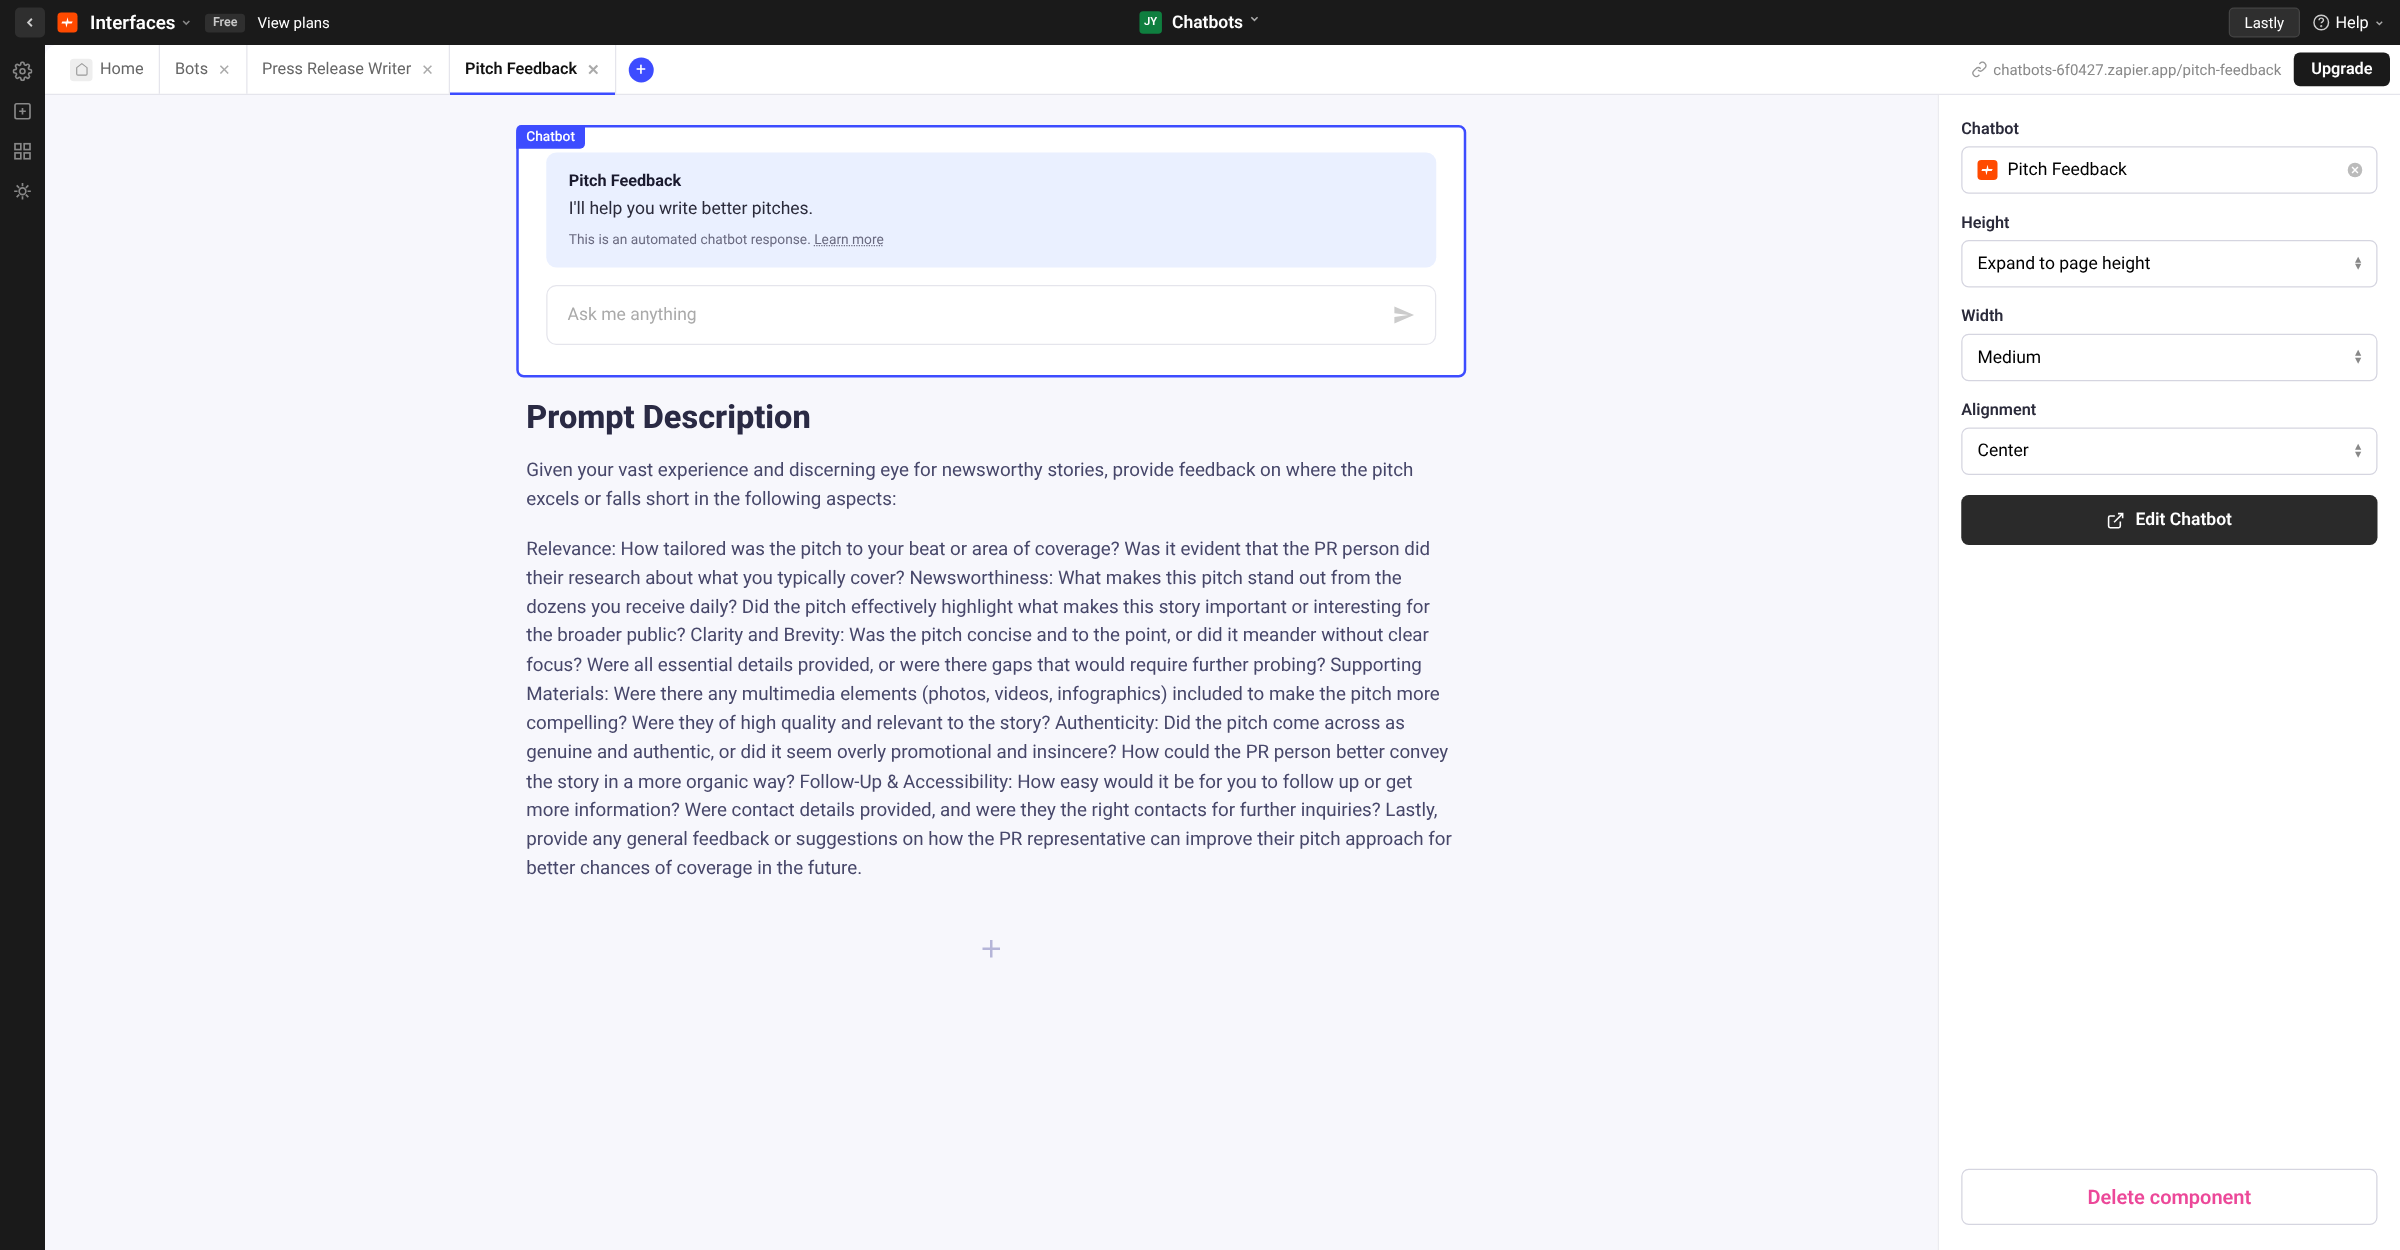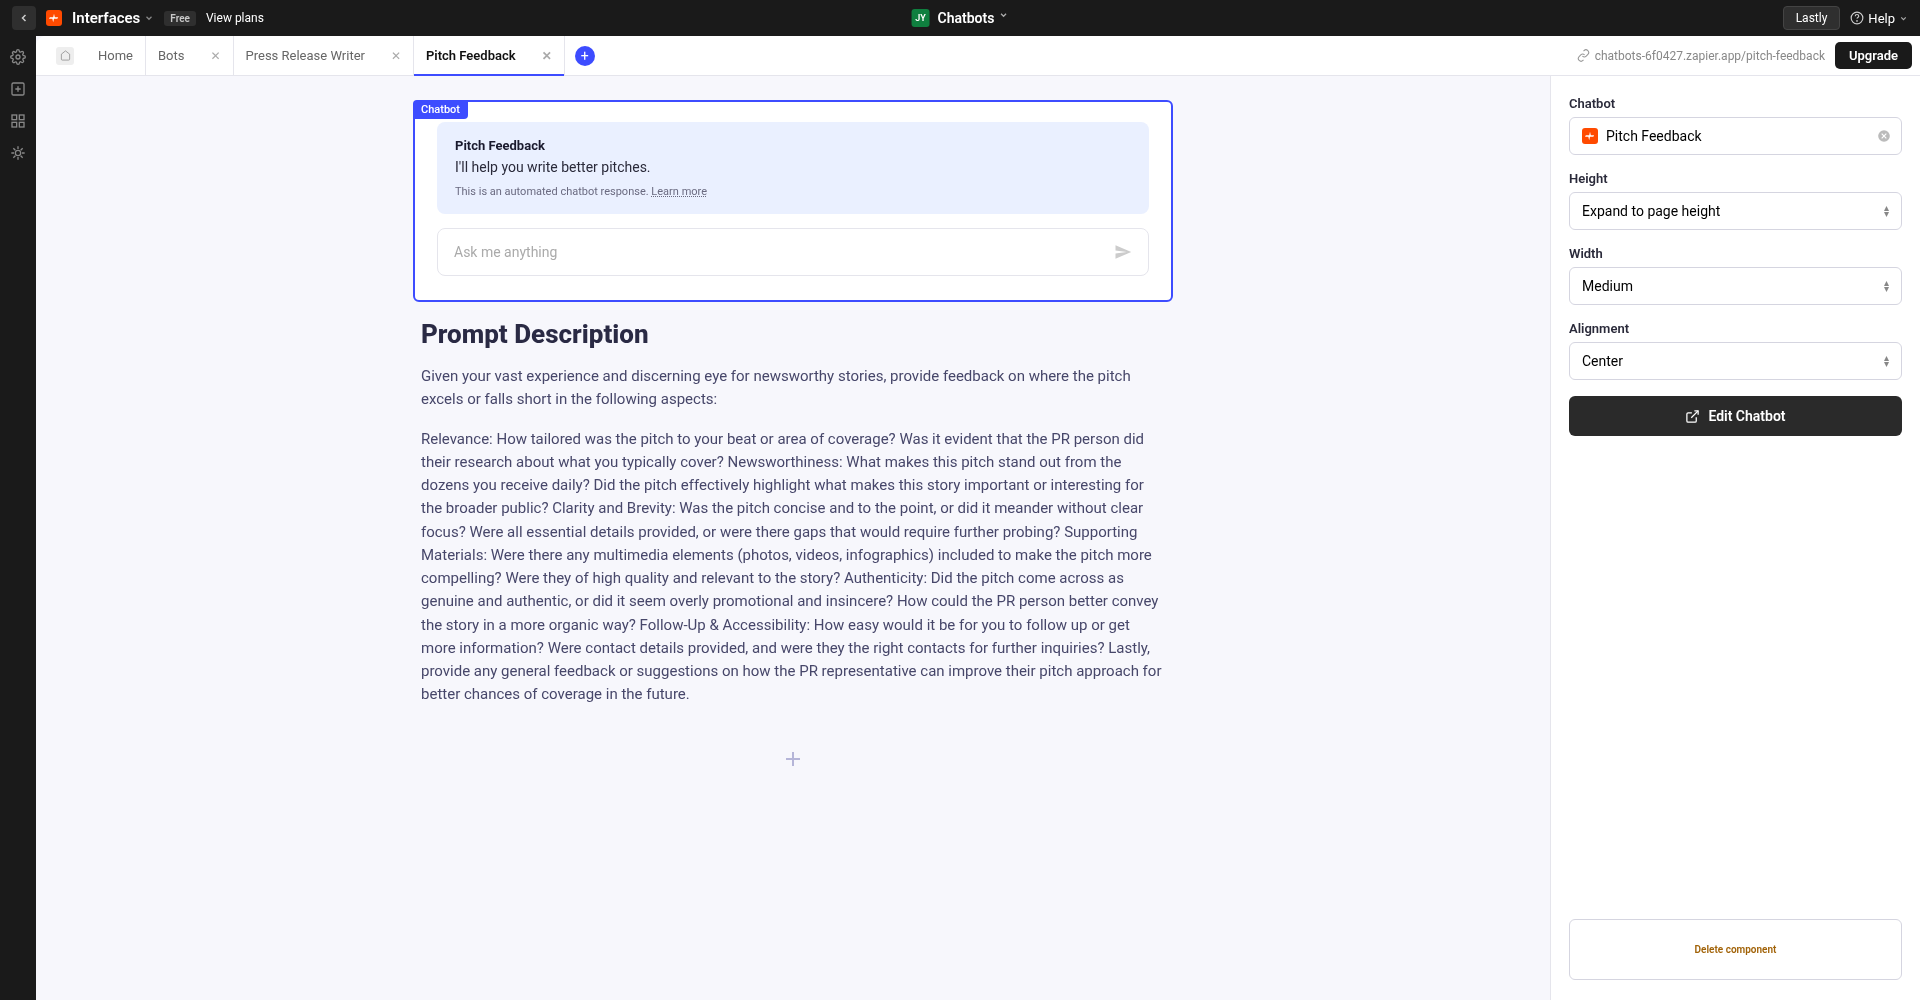--- a/index.html
+++ b/index.html
@@ -17,21 +17,21 @@
 .top-right { margin-left: auto; display: flex; align-items: center; gap: 10px; }
 .share-btn { background: #2f2f2f; color: #fff; border: 1px solid #444; padding: 4px 12px; border-radius: 4px; font-size: 12px; cursor: pointer; }
 .help { font-size: 13px; display: flex; align-items: center; gap: 4px; cursor: pointer; }
 
 .main-row { display: flex; height: calc(100vh - 36px); }
 .left-rail { width: 36px; background: #1a1a1a; display: flex; flex-direction: column; align-items: center; padding-top: 12px; gap: 14px; }
 .rail-icon { width: 18px; height: 18px; color: #888; cursor: pointer; display: flex; align-items: center; justify-content: center; }
 
 .workspace { flex: 1; display: flex; flex-direction: column; background: #fff; border-radius: 10px 0 0 0; overflow: hidden; }
 .tabs-row { display: flex; align-items: center; height: 40px; background: #fff; border-bottom: 1px solid #e5e5ec; padding: 0 8px; }
-.tab { display: flex; align-items: center; gap: 24px; padding: 0 12px; height: 100%; font-size: 13px; color: #666; border-right: 1px solid #e5e5ec; cursor: pointer; position: relative; }
+.tab { display: flex; align-items: center; gap: 6px; padding: 0 12px; height: 100%; font-size: 13px; color: #666; border-right: 1px solid #e5e5ec; cursor: pointer; position: relative; }
 .tab.active { color: #111; font-weight: 600; }
 .tab.active::after { content: ""; position: absolute; bottom: -1px; left: 0; right: 0; height: 2px; background: #3d4cff; }
 .tab-close { color: #aaa; font-size: 12px; margin-left: 2px; }
 .home-icon-box { width: 18px; height: 18px; background: #eee; border-radius: 3px; display: flex; align-items: center; justify-content: center; }
 .add-tab { width: 20px; height: 20px; border-radius: 50%; background: #3d4cff; color: #fff; display: flex; align-items: center; justify-content: center; margin-left: 10px; font-size: 14px; cursor: pointer; }
 .tabs-right { margin-left: auto; display: flex; align-items: center; gap: 10px; }
 .url-text { font-size: 12px; color: #888; display: flex; align-items: center; gap: 5px; }
 .upgrade-btn { background: #1a1a1a; color: #fff; padding: 6px 14px; border-radius: 5px; font-size: 13px; font-weight: 600; cursor: pointer; }
 
 .canvas-area { flex: 1; display: flex; overflow: hidden; }
@@ -58,21 +58,21 @@
 .add-below-btn { width: 24px; height: 24px; color: #b5b5d8; cursor: pointer; }
 
 .right-panel { width: 370px; background: #fff; border-left: 1px solid #e5e5ec; padding: 20px 18px; display: flex; flex-direction: column; gap: 16px; }
 .panel-label { font-size: 13px; font-weight: 600; color: #2a2a3a; margin-bottom: 6px; display: block; }
 .panel-input { width: 100%; border: 1px solid #d5d5e0; border-radius: 6px; padding: 10px 12px; font-size: 14px; display: flex; align-items: center; gap: 8px; position: relative; }
 .panel-input .clear-x { position: absolute; right: 10px; color: #aaa; cursor: pointer; }
 .panel-select { width: 100%; border: 1px solid #d5d5e0; border-radius: 6px; padding: 10px 12px; font-size: 14px; display: flex; align-items: center; justify-content: space-between; cursor: pointer; background: #fff; }
 .select-caret { color: #888; font-size: 10px; display: flex; flex-direction: column; line-height: 6px; }
 .edit-chatbot-btn { width: 100%; background: #2a2a2a; color: #fff; padding: 12px; border-radius: 6px; font-size: 14px; font-weight: 600; display: flex; align-items: center; justify-content: center; gap: 8px; cursor: pointer; }
 .panel-spacer { flex: 1; }
-.delete-btn { width: 100%; border: 1px solid #d5d5e0; background: #fff; color: #a16207; padding: 24px; border-radius: 6px; font-size: 10px; font-weight: 600; cursor: pointer; }
+.delete-btn { width: 100%; border: 1px solid #d5d5e0; background: #fff; color: #ec4899; padding: 12px; border-radius: 6px; font-size: 16px; font-weight: 600; cursor: pointer; }
 
 svg { display: block; }
 </style>
 </head>
 <body>
 
 <div class="topbar">
   <div class="back-btn">
     <svg width="12" height="12" viewBox="0 0 24 24" fill="none" stroke="#ccc" stroke-width="3">
         <path d="M15 18l-6-6 6-6"></path>

